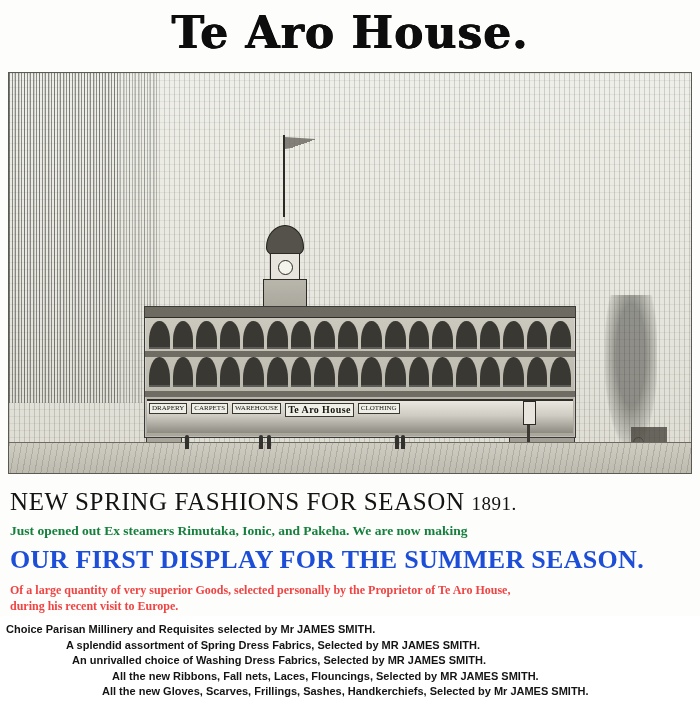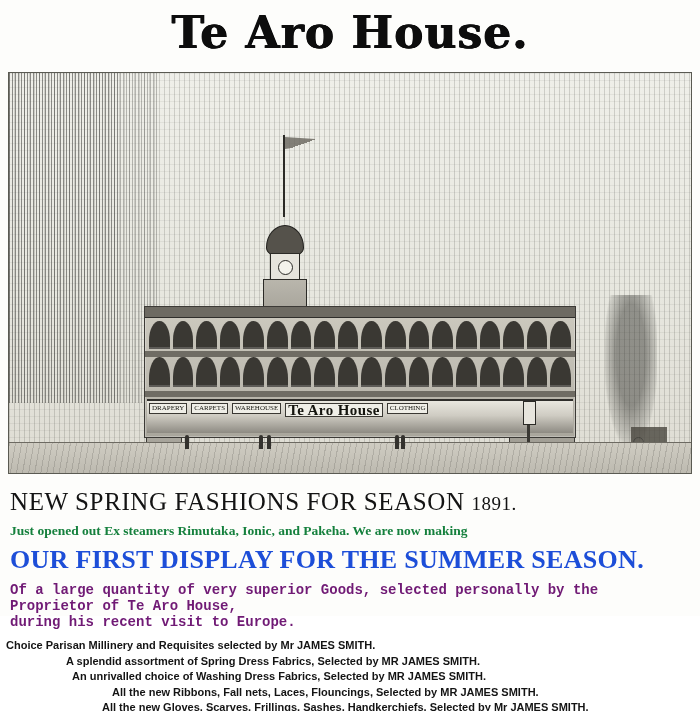--- a/index.html
+++ b/index.html
@@ -124,21 +124,21 @@
     font-size: 7px;
     line-height: 9px;
     color: #15150f;
     background: #efeee7;
     border: 1px solid #3a3833;
     padding: 0 2px;
     white-space: nowrap;
     align-self: flex-start;
   }
   .shop-sign.big {
-    font-size: 15px;
+    font-size: 10px;
     line-height: 12px;
     font-weight: bold;
     letter-spacing: 0.4px;
   }
   .shop-windows {
     position: absolute;
     left: 2px; right: 2px; bottom: 4px;
     height: 18px;
     background: repeating-linear-gradient(90deg, #4a473f 0 6px, #c9c6bc 6px 12px);
     opacity: 0.85;
@@ -300,26 +300,26 @@
   .headline2 {
     font-family: "Liberation Serif", serif;
     font-size: 26px;
     font-weight: bold;
     letter-spacing: 0.3px;
     margin-top: 6px;
     color: #1d4ed8;
     white-space: nowrap;
   }
   .descline {
-    font-family: Liberation Mono, monospace;
-    font-size: 14px;
+    font-family: Liberation Serif, serif;
+    font-size: 12px;
     font-weight: bold;
     margin-top: 7px;
     line-height: 16px;
-    color: #701a75;
+    color: #ef4444;
   }
 
   
   .stair-list {
     margin-top: 8px;
     padding: 0 6px 6px 6px;
   }
   .stair-item {
     font-family: "Liberation Sans", sans-serif;
     font-weight: bold;

